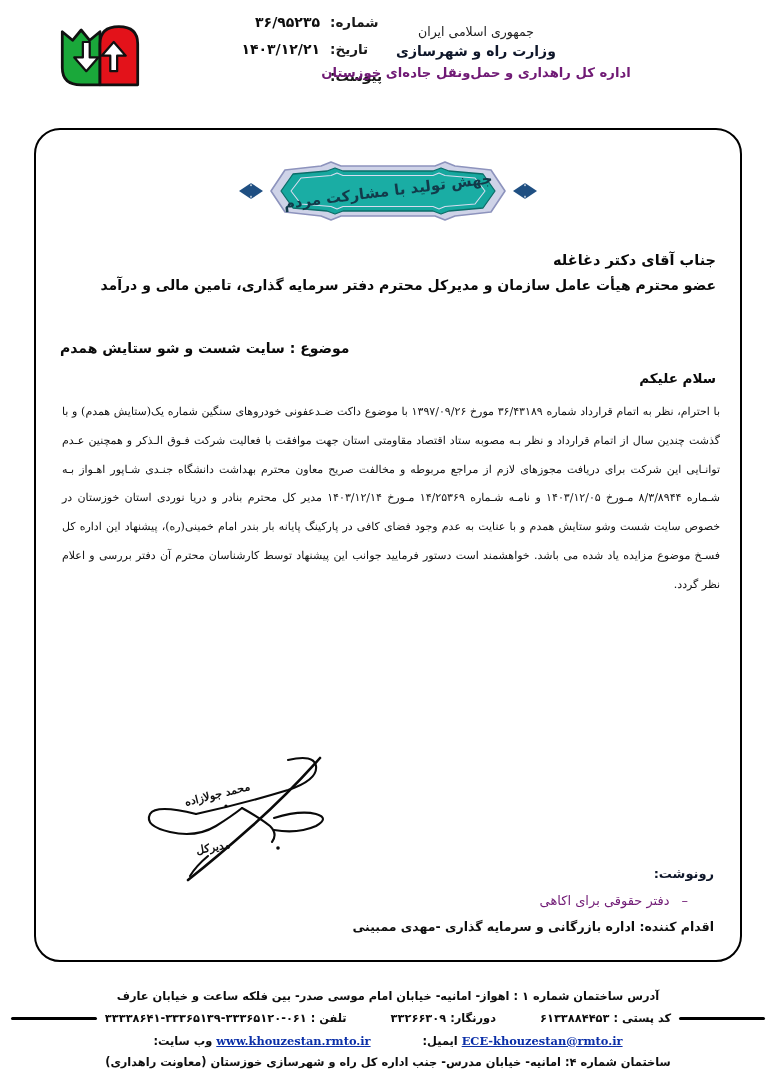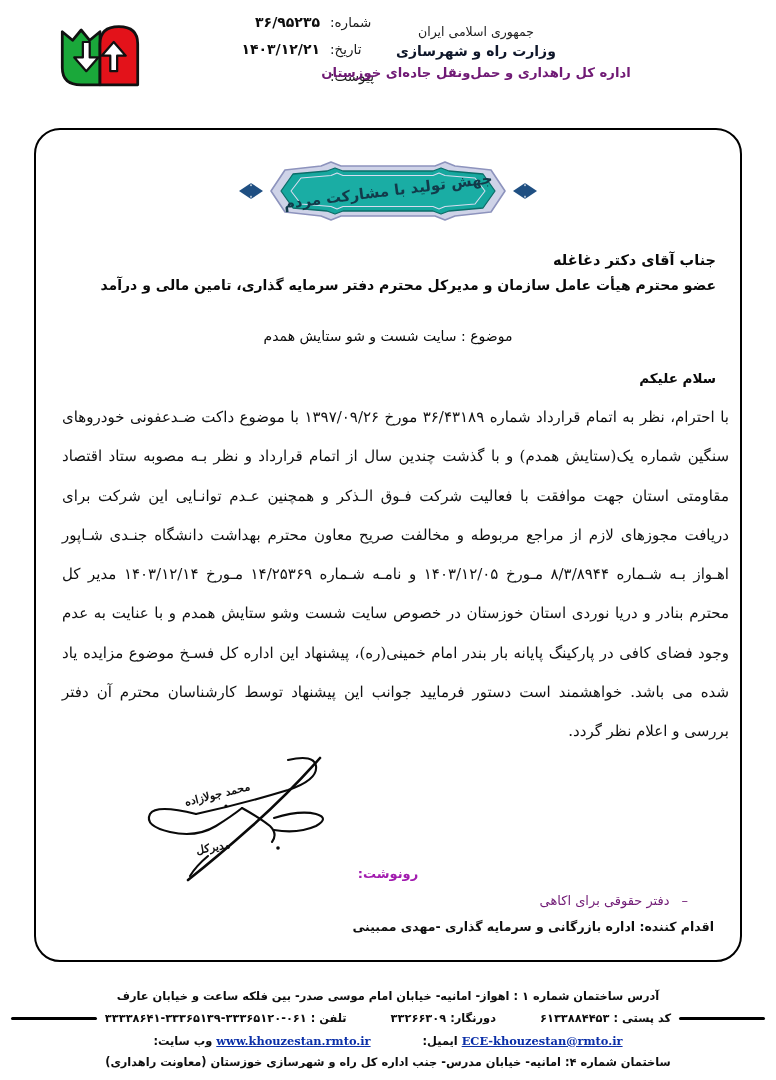--- a/index.html
+++ b/index.html
@@ -46,21 +46,21 @@
     justify-content: flex-start;
     align-items: baseline;
     gap: 10px;
     margin-bottom: 11px;
     font-size: 13.5px;
     font-weight: 700;
   }
   .meta-label {
     min-width: 54px;
     text-align: left;
-    font-weight: 400;
+    font-weight: 700;
     color: #1a1a1a;
   }
   .meta-value {
     font-weight: 700;
     letter-spacing: 0.4px;
     color: #0d0d0d;
     font-size: 14px;
   }
 
   .org-block {
@@ -143,52 +143,52 @@
     margin-bottom: 9px;
   }
   .addressee-title {
     font-size: 14px;
     font-weight: 700;
     color: #0a0a0a;
   }
 
   .subject {
     position: absolute;
-    top: 328px;
+    top: 340px;
     right: 60px;
     left: 60px;
     direction: rtl;
-    text-align: center;
+    text-align: left;
     font-size: 14px;
-    font-weight: 400;
+    font-weight: 700;
     color: #0a0a0a;
   }
 
   .salutation {
     position: absolute;
     top: 370px;
     right: 60px;
     direction: rtl;
     text-align: right;
     font-size: 13.5px;
     font-weight: 700;
     color: #0a0a0a;
     margin-left: 28px;
   }
 
   
   .body-text {
     position: absolute;
     top: 398px;
-    right: 47px;
+    right: 56px;
     left: 62px;
     direction: rtl;
     text-align: justify;
     text-align-last: right;
-    font-size: 15px;
+    font-size: 11px;
     line-height: 2.62;
     color: #101010;
     font-family: "DejaVu Serif", "Liberation Serif", serif;
     text-justify: inter-word;
   }
 
   
   .signature {
     position: absolute;
     top: 752px;
@@ -224,23 +224,22 @@
     position: absolute;
     top: 866px;
     right: 62px;
     left: 62px;
     direction: rtl;
     text-align: right;
   }
   .cc-title {
     font-size: 13px;
     font-weight: 700;
-    color: #a21caf;
+    color: #0f172a;
     margin-bottom: 12px;
-    text-align: center;
   }
   .cc-item {
     font-size: 13px;
     font-weight: 400;
     color: #701a75;
     margin-right: 26px;
     margin-bottom: 11px;
   }
   .cc-item::before {
     content: "–";

